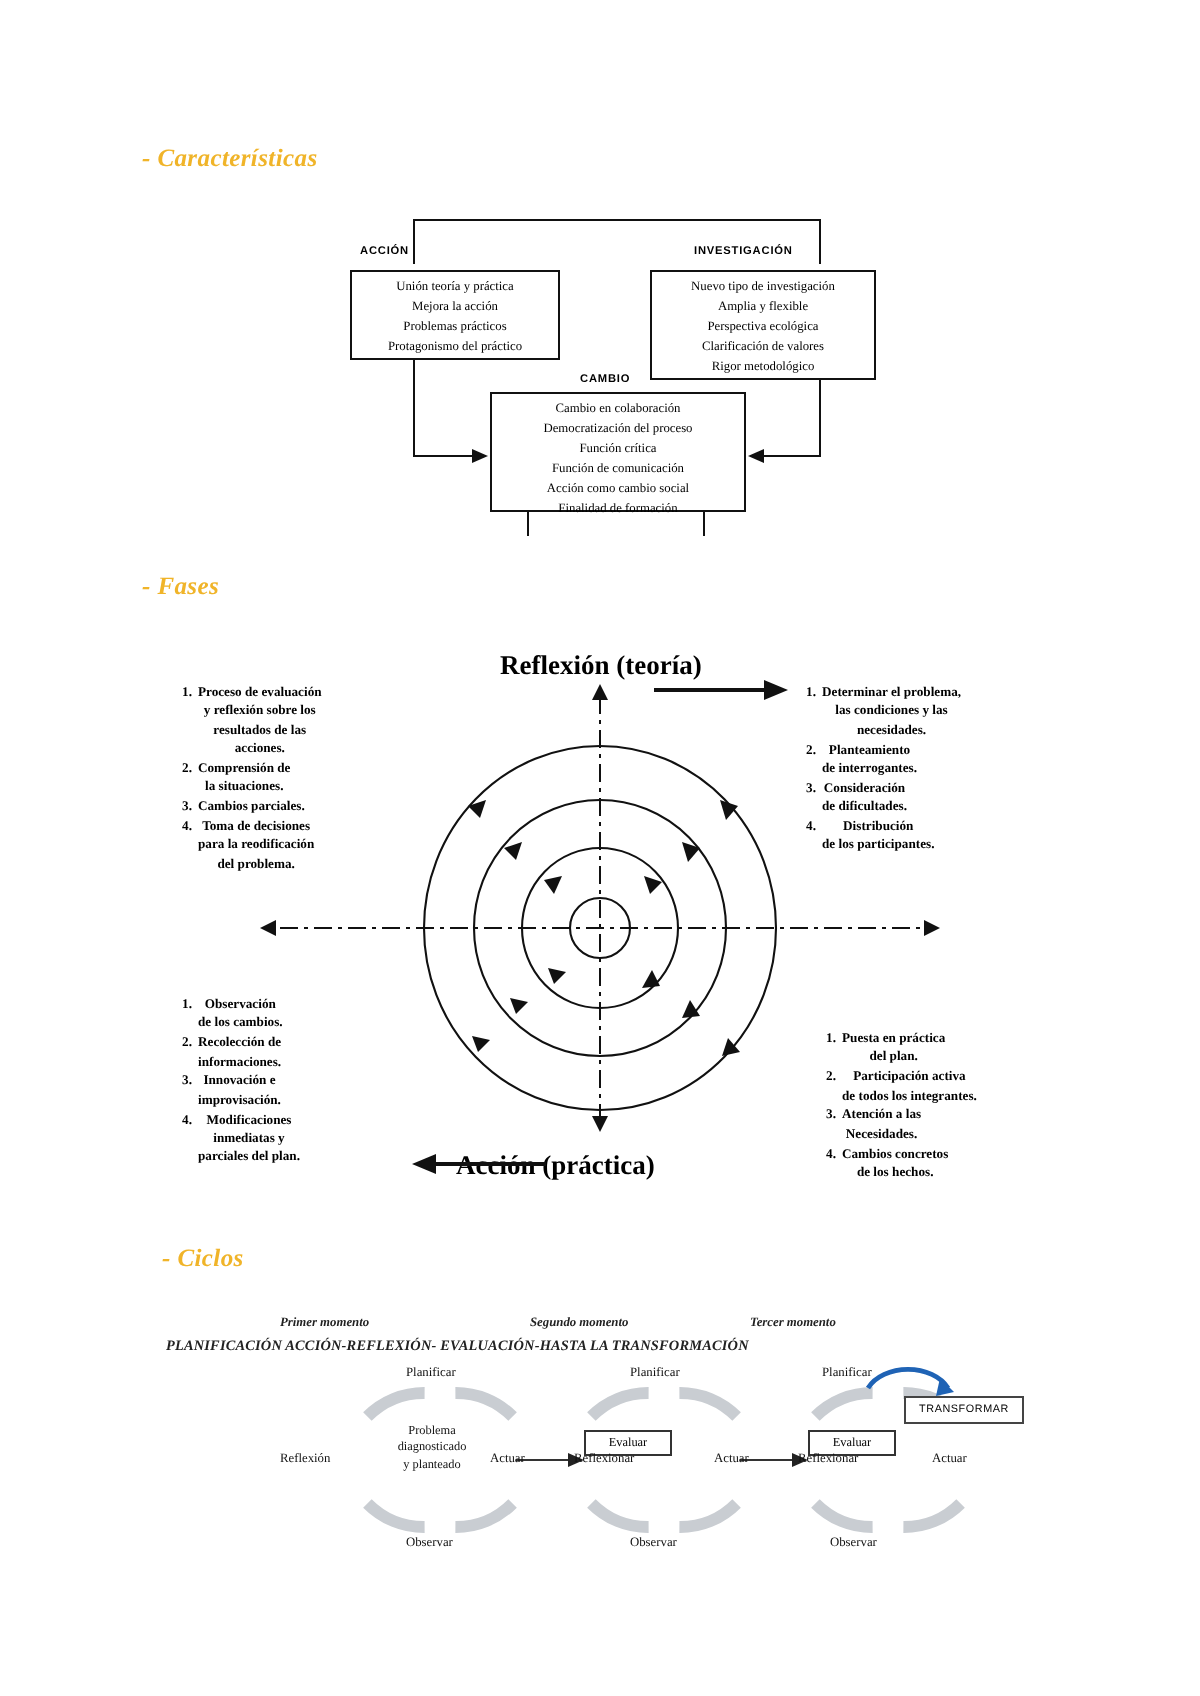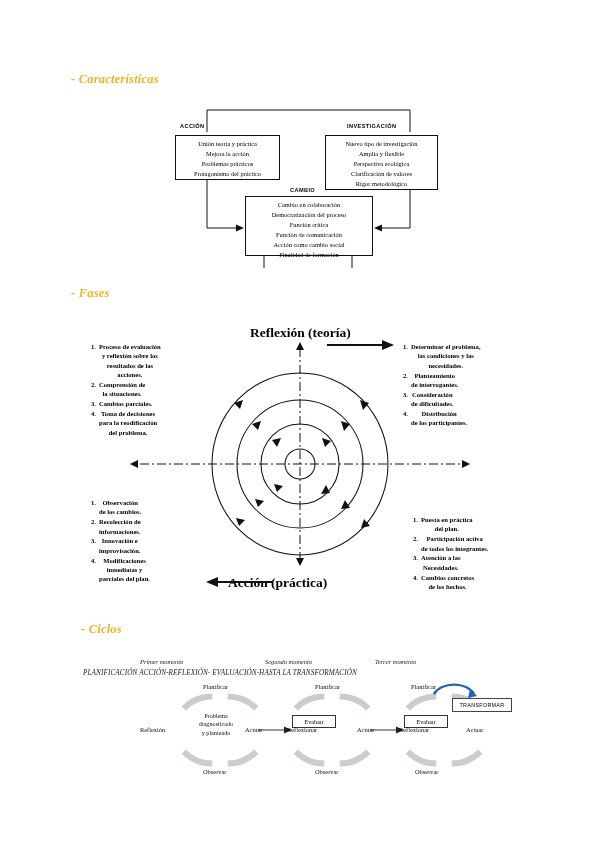--- a/index.html
+++ b/index.html
@@ -64,21 +64,21 @@
   #lst-tr{left:400px;top:42px;width:120px;}
   #lst-bl{left:88px;top:198px;width:108px;}
   #lst-br{left:410px;top:215px;width:120px;}
 
   svg{display:block;overflow:visible;}
 
   
   .d3{position:absolute;left:0;top:650px;width:600px;height:160px;}
   .mom{
     position:absolute;font-family:"Liberation Serif", serif;
-    font-style:italic;font-size:6.4px;white-space:nowrap;color:#222;
+    font-style:italic;font-size:6.4px;white-space:nowrap;color:#222;font-weight:bold;
   }
   #mom1{left:140px;top:8px;}
   #mom2{left:265px;top:8px;}
   #mom3{left:375px;top:8px;}
   #mom-sub{left:83px;top:19px;font-size:7.2px;font-style:italic;letter-spacing:.1px;}
 
   .cyc-lab{
     position:absolute;font-family:"Liberation Serif", serif;
     font-size:6.4px;white-space:nowrap;color:#111;
   }

